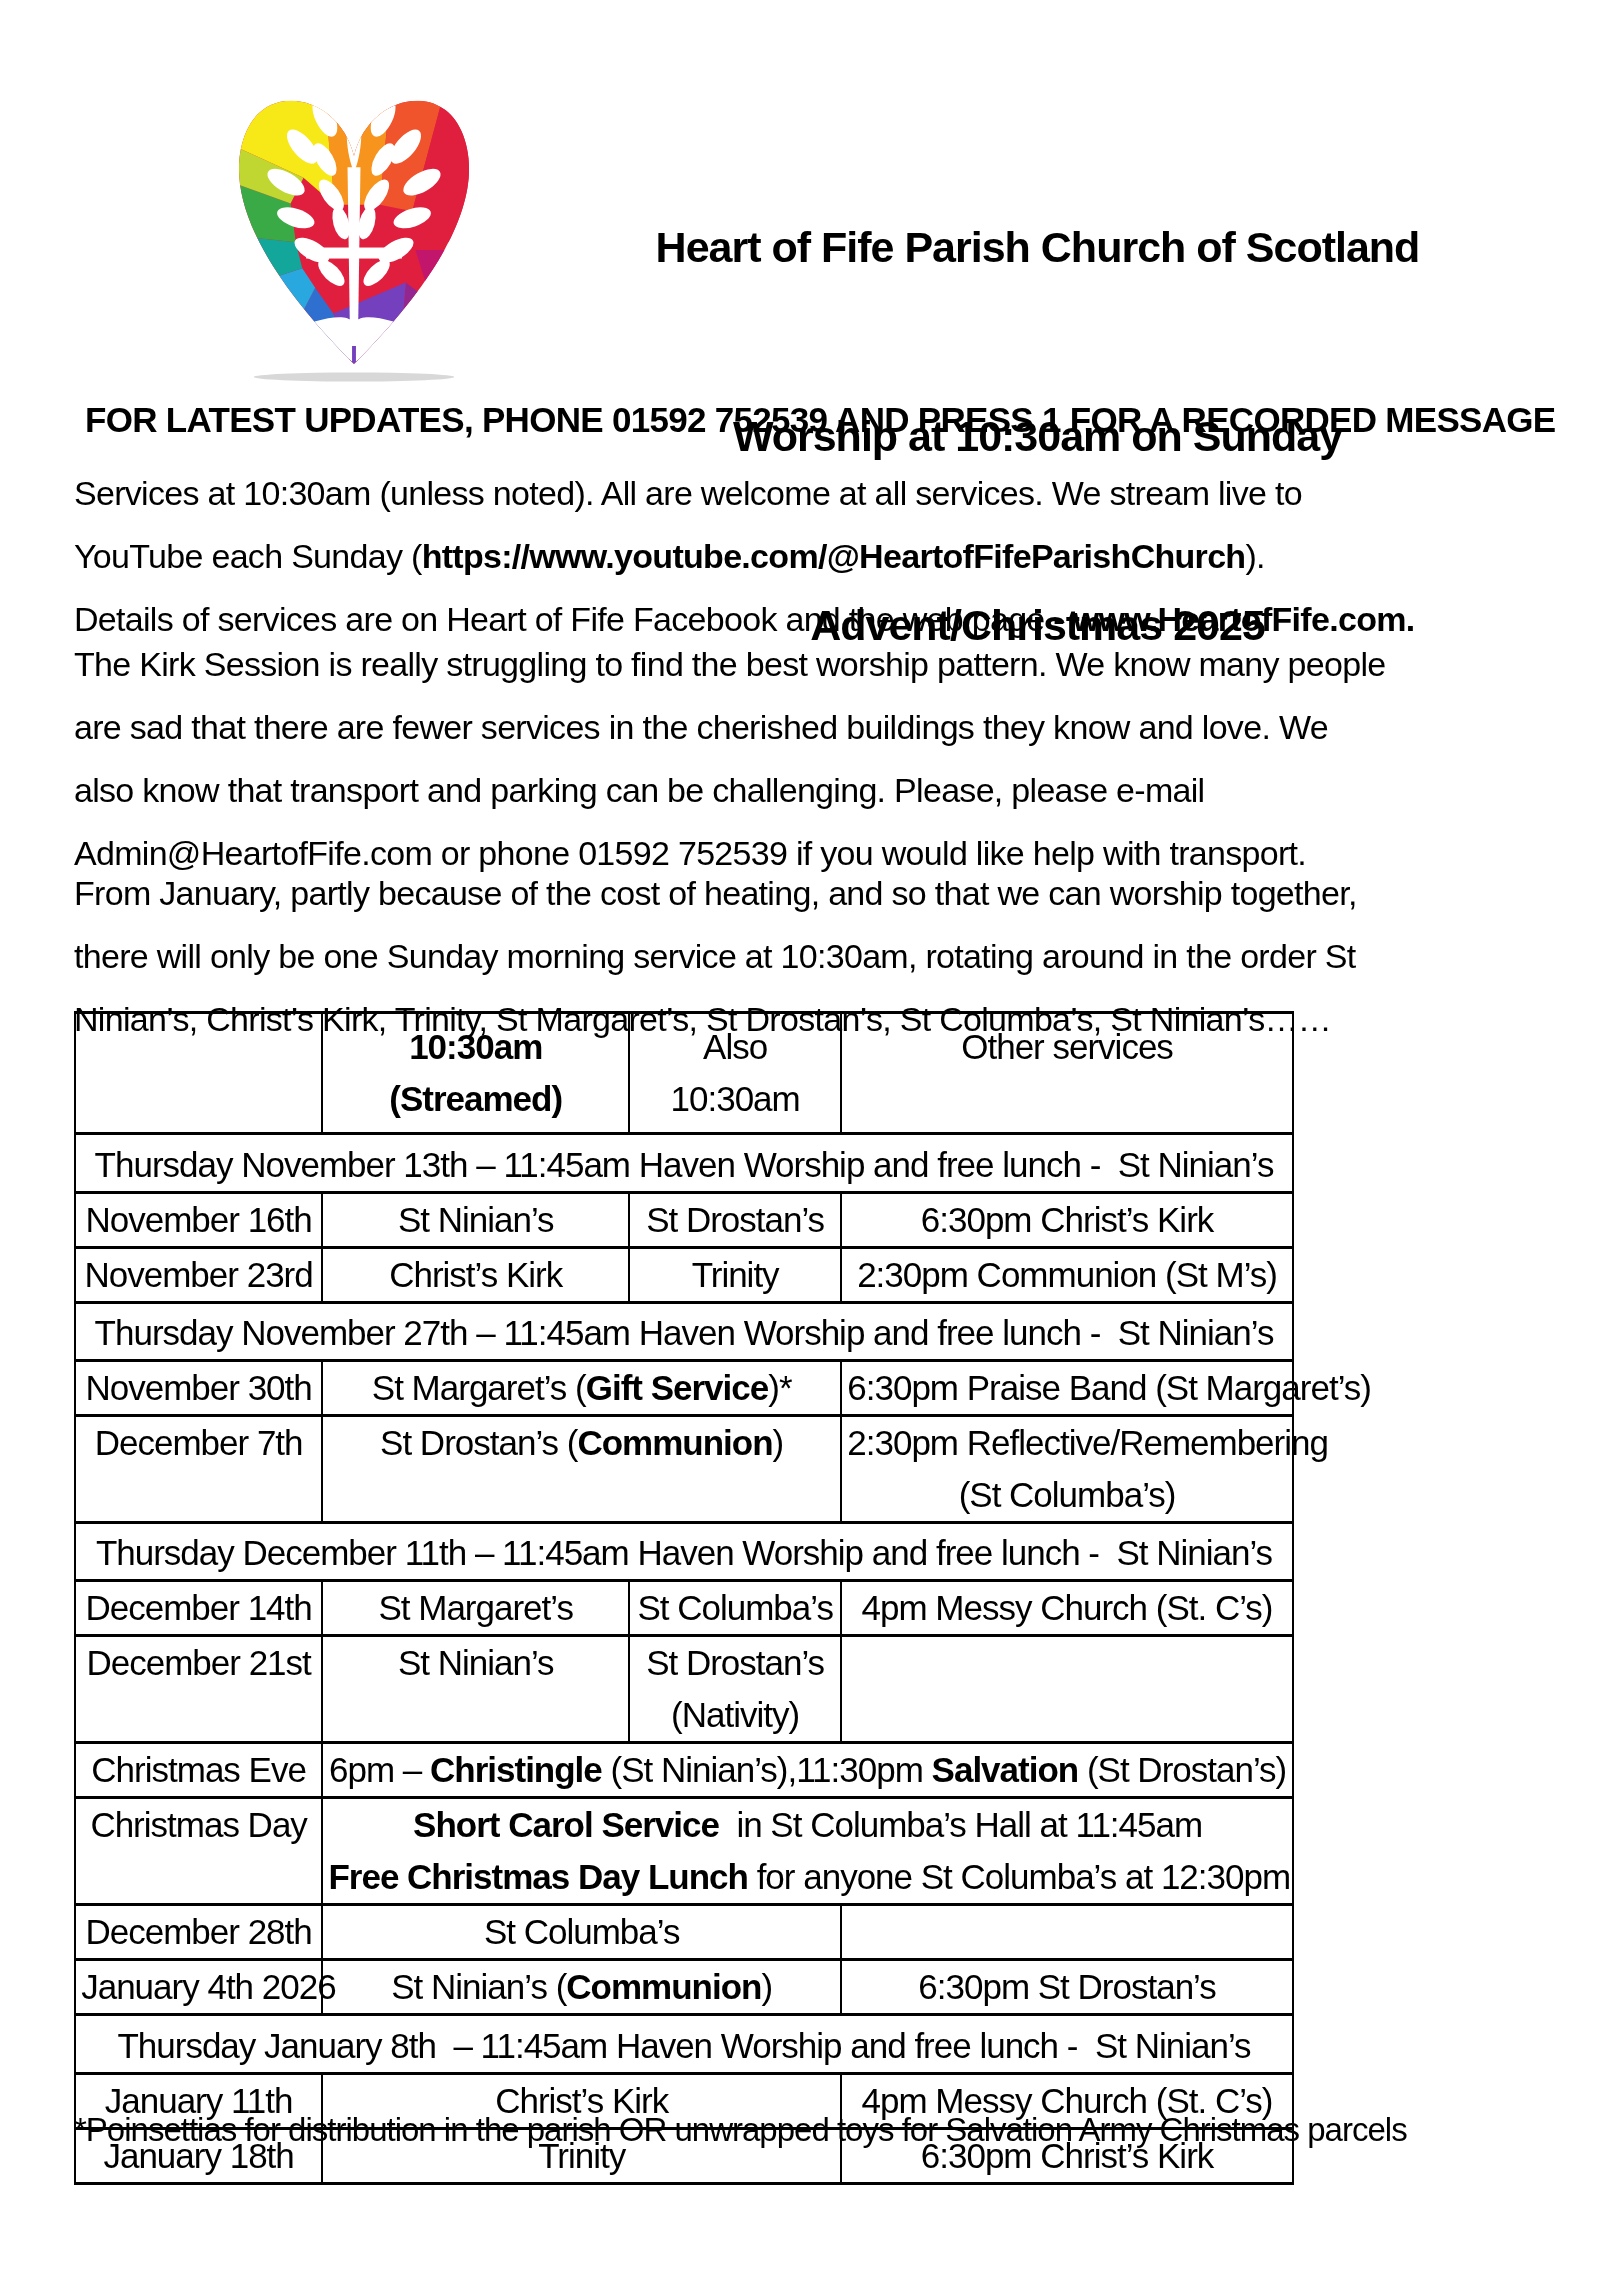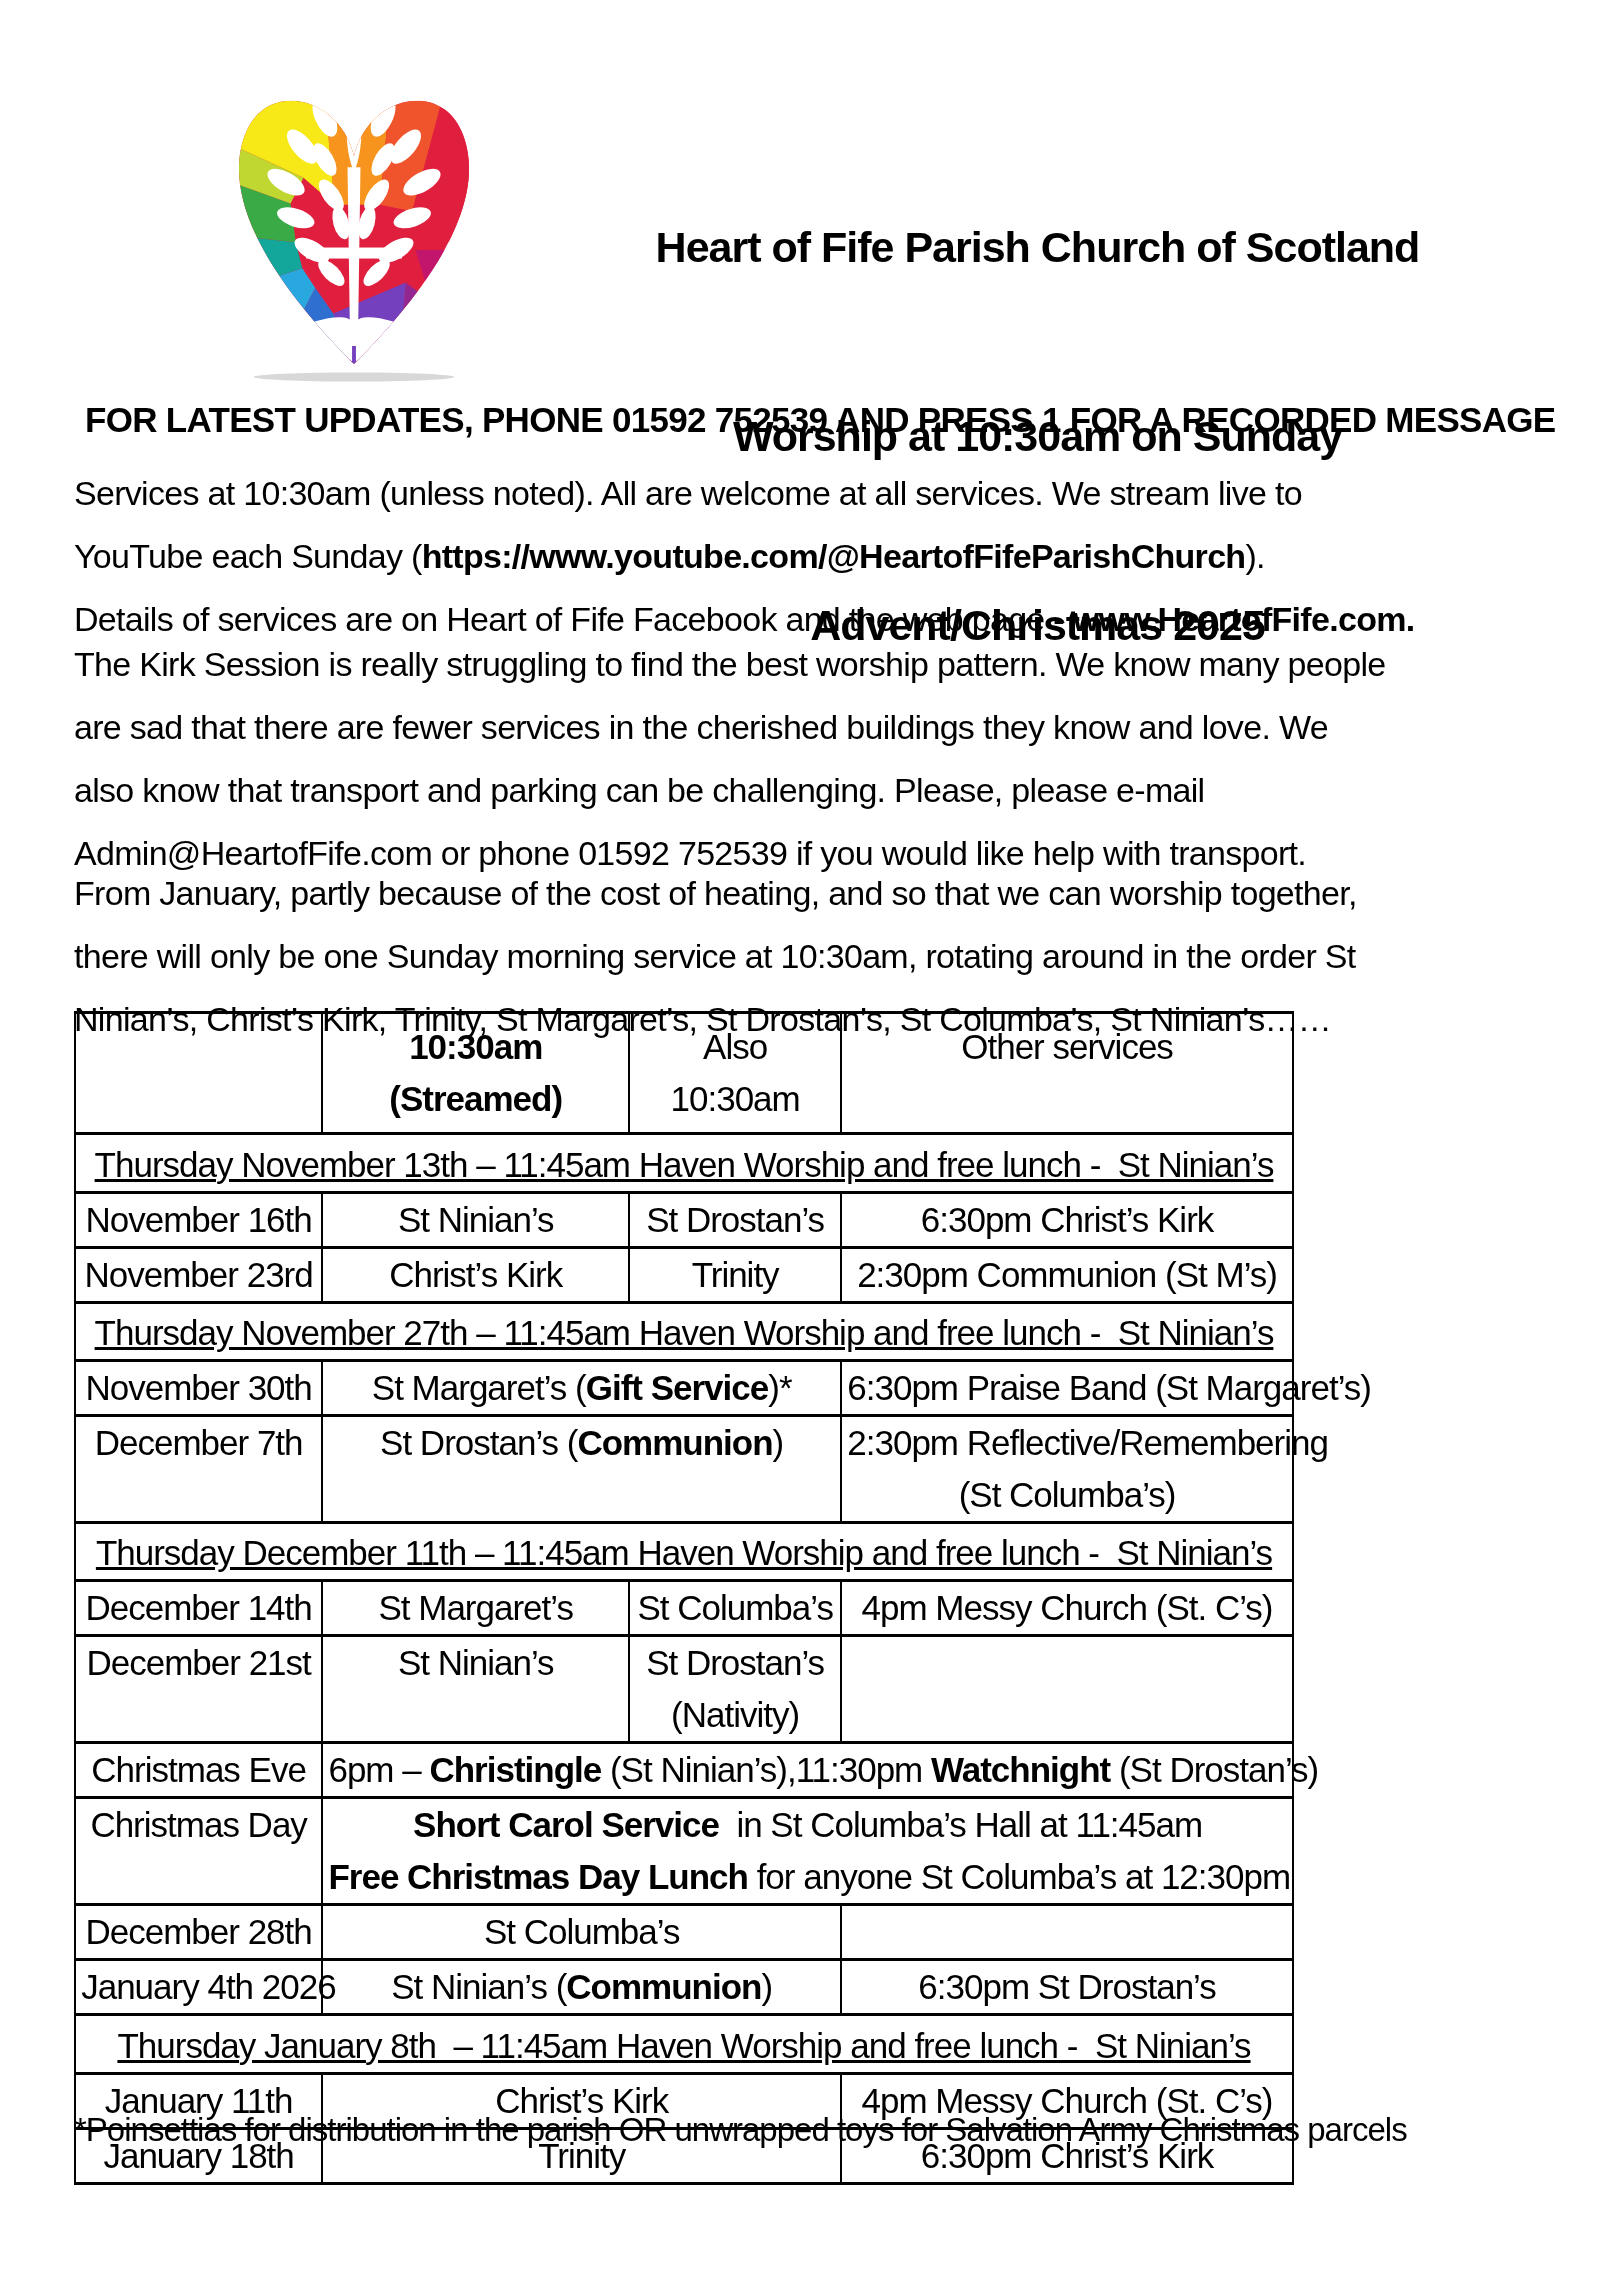--- a/index.html
+++ b/index.html
@@ -48,21 +48,21 @@
   table.schedule col.c4{width:37.1%;}
   table.schedule th, table.schedule td{
     border:2px solid #000;
     border-top-width:3.9px;border-bottom-width:3.9px;
     padding:0 5.2px;
     text-align:center;vertical-align:top;
     line-height:52px;
     overflow:visible;
   }
   table.schedule th{font-weight:normal;padding-top:7.2px;padding-bottom:7.2px;}
-  table.schedule tr.note td{padding-top:3.3px;padding-bottom:0;text-decoration:underline;}
+  table.schedule tr.note td{padding-top:3.3px;padding-bottom:0;}
   .cl{white-space:pre;}
   
   .footnote{
     position:absolute;left:74px;top:2111px;
     font-size:33px;letter-spacing:-1px;white-space:pre;
   }
 </style>
 </head>
 <body>
 
@@ -258,21 +258,21 @@
           </td>
           <td>
             <div class="cl"><span></span></div>
           </td>
         </tr>
         <tr>
           <td>
             <div class="cl"><span>Christmas Eve</span></div>
           </td>
           <td colspan="3">
-            <div class="cl"><span>6pm – </span><span class="b">Christingle</span><span> (St Ninian’s),11:30pm </span><span class="b">Watchnight</span><span> (St Drostan’s)</span></div>
+            <div class="cl"><span>6pm – </span><span class="b">Christingle</span><span> (St Ninian’s),11:30pm </span><span class="b">Salvation</span><span> (St Drostan’s)</span></div>
           </td>
         </tr>
         <tr>
           <td>
             <div class="cl"><span>Christmas Day</span></div>
           </td>
           <td colspan="3">
             <div class="cl"><span class="b">Short Carol Service</span><span>  in St Columba’s Hall at 11:45am</span></div>
             <div class="cl"><span class="b">Free Christmas Day Lunch</span><span> for anyone St Columba’s at 12:30pm</span></div>
           </td>

